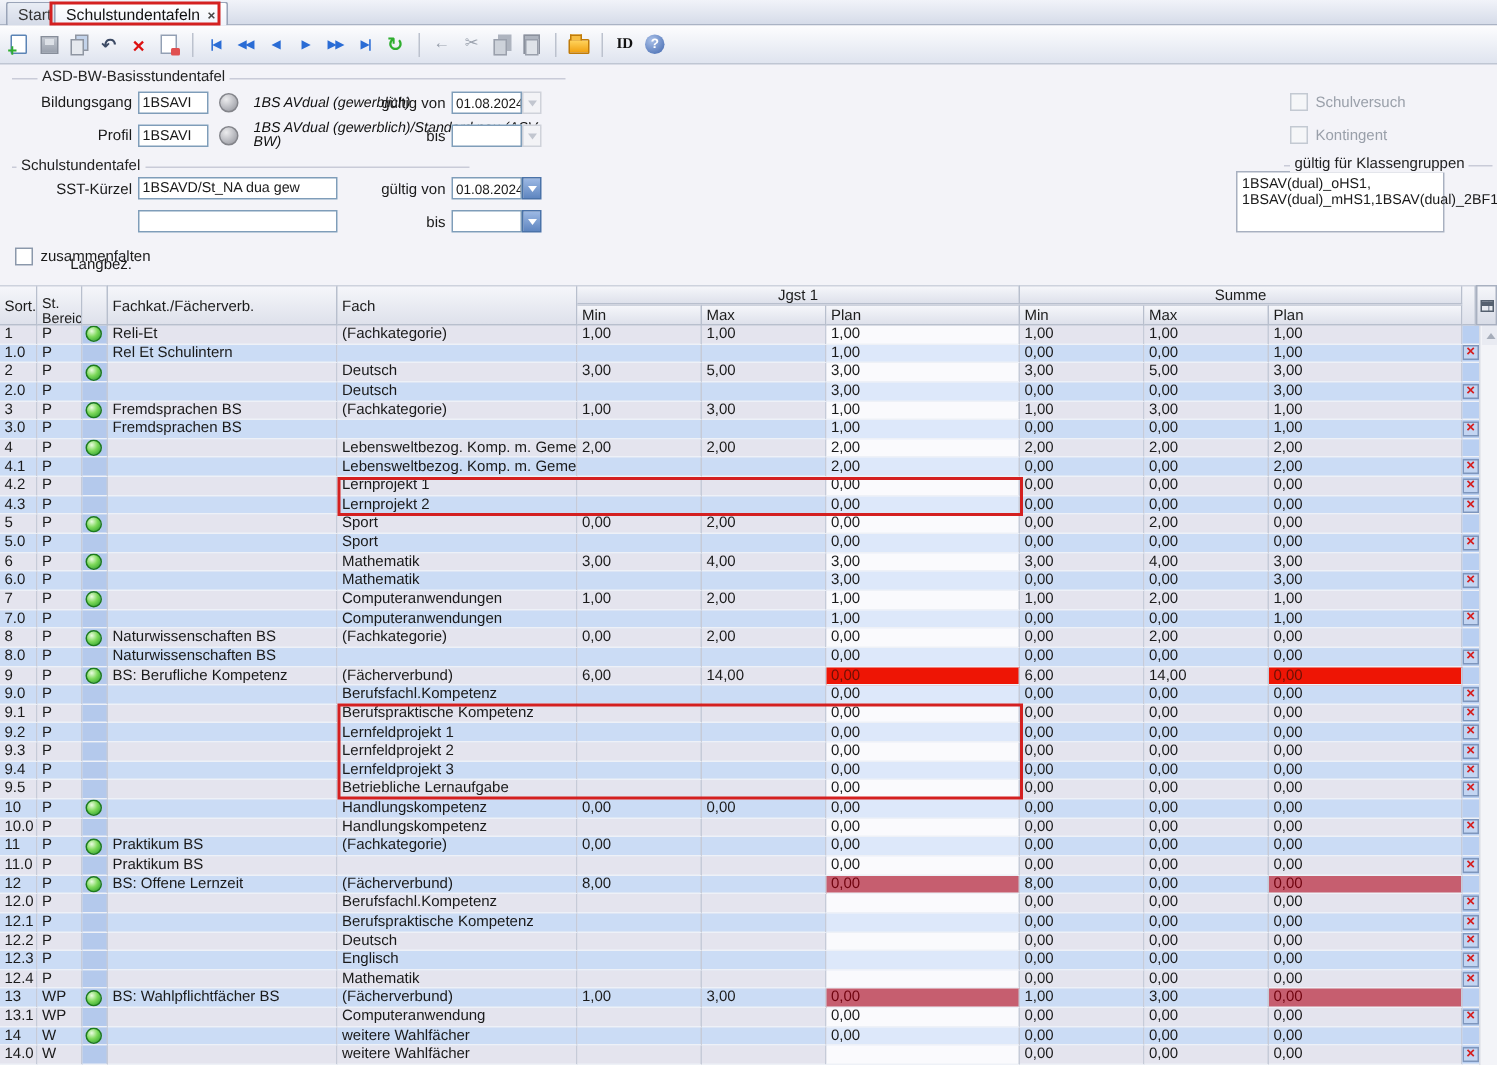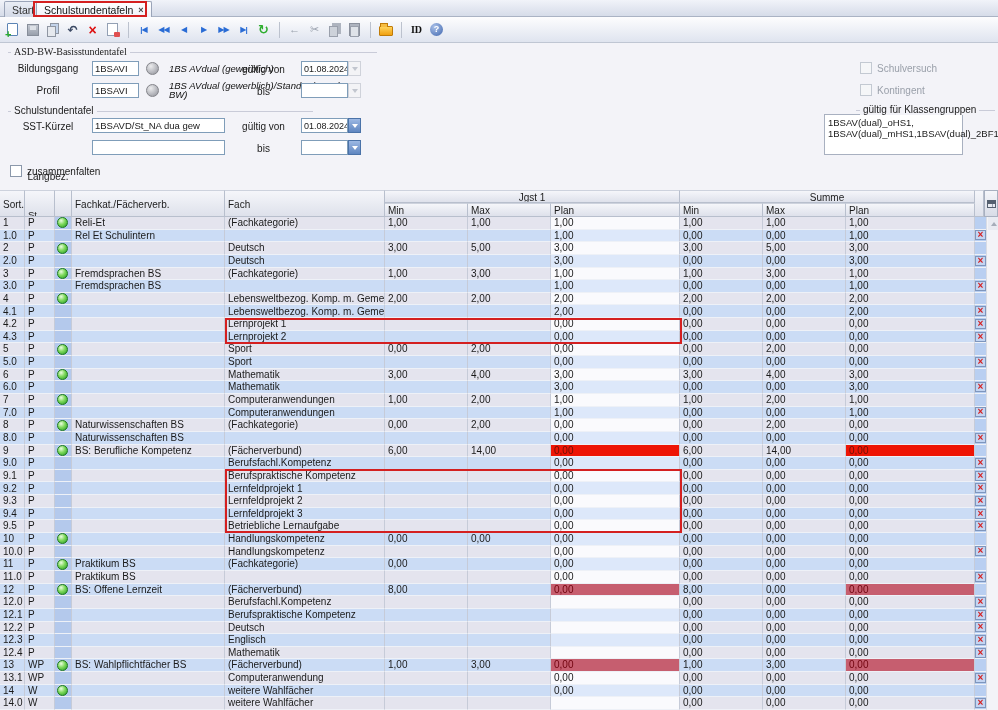--- a/index.html
+++ b/index.html
@@ -42,21 +42,21 @@
   .a-copyg { width:9px; height:11px; background:#cdd2da; border:1px solid #9aa0ac; box-shadow:3px -3px 0 0 #aeb4bf; margin-left:-3px; margin-top:3px; }
   .a-paste { width:11px; height:13px; background:#aeb4bf; border:1px solid #8b919d; }
   .a-paste::after { content:""; position:absolute; left:4px; top:5px; width:7px; height:9px; background:#dfe3e9; border:1px solid #9aa0ac; }
   .a-folder { width:14px; height:10px; background:linear-gradient(#ffd35c,#f0a010); border:1px solid #c07b08; border-radius:1px; margin-top:3px; }
   .a-folder::before { content:""; position:absolute; top:2px; left:3px; width:6px; height:3px; background:#f6bd42; border:1px solid #c07b08; border-bottom:none; }
   .a-help { width:13px; height:13px; border-radius:50%; background:radial-gradient(circle at 35% 30%,#a9c0e8,#3f66ae); color:#fff; font-size:9px; font-weight:bold; display:flex; align-items:center; justify-content:center; }
 
   
   .gline { position:absolute; height:1px; background:#c9cbd8; }
   .glabel { position:absolute; background:#f3f3f8; padding:0 3px; font-size:10px; color:#222; z-index:2; }
-  .flabel { position:absolute; text-align:center; color:#1a1a1a; }
+  .flabel { position:absolute; text-align:right; color:#1a1a1a; }
   .flabel.dis { color:#9aa0aa; }
   .finput { position:absolute; background:#fff; border:1px solid #7f9db9; height:15px; font-size:9.5px;
     padding:1px 2px; line-height:12px; white-space:nowrap; overflow:hidden; }
   .fdesc { position:absolute; font-style:italic; font-size:9.5px; line-height:9px; color:#111; }
   .combo-btn { position:absolute; width:13px; height:15px; display:flex; align-items:center; justify-content:center; }
   .combo-btn.en { background:linear-gradient(#9db9e4,#5f86c0); border:1px solid #4a72a8; }
   .combo-btn.dis { background:#f3f3f6; border:1px solid #cfd2da; }
   .tri { width:0; height:0; border-left:3px solid transparent; border-right:3px solid transparent; border-top:4px solid #fff; }
   .combo-btn.dis .tri { border-top-color:#c2c6cf; }
   .orb-gray { position:absolute; width:13px; height:13px; border-radius:50%;
@@ -190,21 +190,21 @@
       <span class="tsep"></span>
       <span class="tbtn">
         <span class="g g-id">ID</span>
       </span>
       <span class="tbtn">
         <span class="a-help g ">?</span>
       </span>
     </div>
 
   <div class="gline" style="left:8px;top:52px;width:369px;"></div>
-  <span class="glabel" style="left:11px;top:46px;font-family:Liberation Serif, serif;">ASD-BW-Basisstundentafel</span>
+  <span class="glabel" style="left:25px;top:46px;">ASD-BW-Basisstundentafel</span>
 
   <div class="flabel" style="left:8px;top:63px;width:80px;">Bildungsgang</div>
   <div class="finput" style="left:92px;top:61px;width:47px;">1BSAVI</div>
   <span class="orb-gray" style="left:146px;top:62px;"></span>
   <div class="fdesc" style="left:169px;top:64px;width:220px;">1BS AVdual (gewerblich)</div>
 
   <div class="flabel" style="left:230px;top:64px;width:67px;">gültig von</div>
   <div class="finput" style="left:301px;top:61px;width:47px;font-size:9px;">01.08.2024</div>
   <span class="combo-btn dis" style="left:348px;top:61px;">
       <span class="tri"></span>
@@ -250,21 +250,21 @@
   <div class="kgbox" style="left:824px;top:114px;width:139px;height:41px;">
     <div>1BSAV(dual)_oHS1,</div>
     <div>1BSAV(dual)_mHS1,1BSAV(dual)_2BF1</div>
   </div>
 
   <span class="cb" style="left:10px;top:165px;"></span>
   <div class="flabel" style="left:27px;top:166px;width:120px;text-align:left;">zusammenfalten</div>
 
   <div class="thead">
     <div class="hc" style="left:0;width:25px;height:27px;padding-top:8px;">Sort.</div>
-    <div class="hc" style="left:25px;width:30px;height:27px;padding-top:19px;">
+    <div class="hc" style="left:25px;width:30px;height:27px;padding-top:7px;">
       <div class="h2l">St.</div>
       <div class="h2l">Bereich</div>
     </div>
     <div class="hc" style="left:55px;width:17px;height:27px;"></div>
     <div class="hc" style="left:225px;width:160px;height:27px;padding-top:8px;">Fach</div>
     <div class="hc" style="left:72px;width:153px;height:27px;padding-top:8px;">Fachkat./Fächerverb.</div>
     <div class="hc ctr" style="left:385px;width:295px;height:13px;">Jgst 1</div>
     <div class="hc ctr" style="left:680px;width:295px;height:13px;">Summe</div>
     <div class="hc" style="left:385px;top:13px;width:83px;height:14px;">Min</div>
     <div class="hc" style="left:468px;top:13px;width:83px;height:14px;">Max</div>

